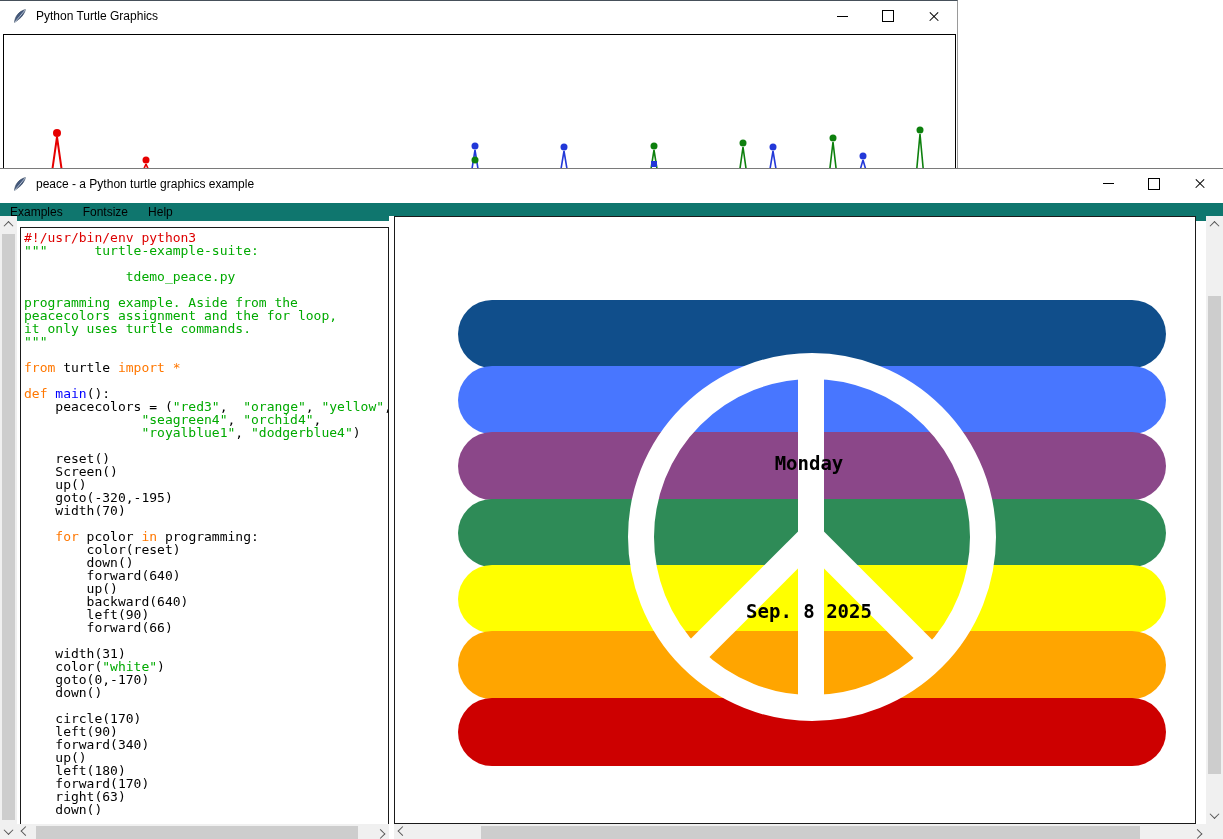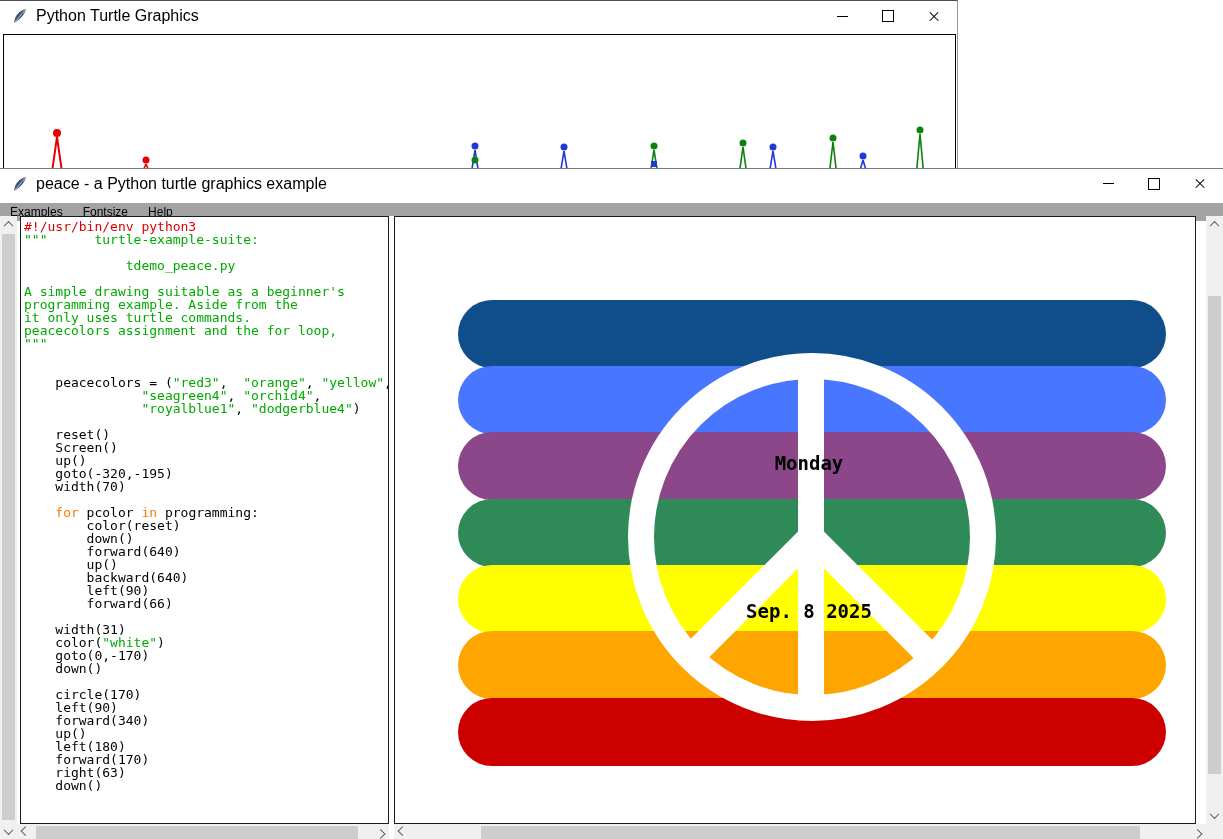--- a/index.html
+++ b/index.html
@@ -2,45 +2,45 @@
 <html style="--tok-comment: #dd0000; --tok-string: #00aa00; --tok-keyword: #ff7700; --tok-defname: #0000ff; --tok-normal: #000000;"><head>
 <meta charset="utf-8">
 <style>
   html,body{margin:0;padding:0;}
   body{width:1223px;height:839px;position:relative;overflow:hidden;background:#ffffff;
        font-family:"Liberation Sans",sans-serif;}
   .abs{position:absolute;}
 
   
   .titlebar{position:absolute;left:0;right:0;display:flex;align-items:center;background:#ffffff;}
-  .title-text{font-size:16px;color:#000;margin-left:8px;white-space:nowrap;}
+  .title-text{font-size:12px;color:#000;margin-left:8px;white-space:nowrap;}
   .win-controls{margin-left:auto;display:flex;height:100%;}
   .win-btn{width:46px;height:100%;display:flex;align-items:center;justify-content:center;}
   .ico-min{width:11px;height:1px;background:#000;display:block;}
   .ico-max{width:10px;height:10px;border:1px solid #000;display:block;}
   .ico-close{width:12px;height:12px;position:relative;display:block;}
   .ico-close::before,.ico-close::after{content:"";position:absolute;left:0;top:5.5px;width:12px;height:1.2px;background:#000;}
   .ico-close::before{transform:rotate(45deg);} .ico-close::after{transform:rotate(-45deg);}
   .feather{width:16px;height:16px;margin-left:12px;flex:0 0 auto;}
 
   
   #back-window{left:0;top:0;width:958px;height:839px;background:#fff;
                border-top:1px solid #46505a;border-right:1px solid #9a9a9a;box-sizing:border-box;}
   #back-titlebar{top:0;height:30px;}
   #back-canvas{left:3px;top:33px;width:951px;height:790px;border:1px solid #000;background:#fff;overflow:hidden;}
 
   
   #front-window{left:0;top:168px;width:1223px;height:671px;background:#ffffff;
                 border-top:1px solid #7a7a7a;box-sizing:border-box;}
   #front-titlebar{top:0;height:29px;}
-  #menubar{position:absolute;left:0;top:34px;right:0;height:18px;background:#a3a3a3;display:flex;align-items:center;}
+  #menubar{position:absolute;left:0;top:34px;right:0;height:18px;background:#0f766e;display:flex;align-items:center;}
   .menu-item{font-size:12px;color:#000;padding:0 10px;height:100%;display:flex;align-items:center;}
 
   
-  #code-text{left:20px;top:47px;width:369px;height:608px;border:1px solid #1a1a1a;background:#fff;
+  #code-text{left:20px;top:58px;width:369px;height:608px;border:1px solid #1a1a1a;background:#fff;
              box-sizing:border-box;overflow:hidden;padding:3px 0 0 3px;
              font-family:"DejaVu Sans Mono",monospace;font-size:13px;line-height:13px;}
   .code-line{height:13px;white-space:pre;}
   .tok-c{color:var(--tok-comment);} .tok-s{color:var(--tok-string);}
   .tok-k{color:var(--tok-keyword);} .tok-d{color:var(--tok-defname);} .tok-n{color:var(--tok-normal);}
 
   
   .sbar{position:absolute;background:#f0f0f0;}
   .sb-btn{position:absolute;display:flex;align-items:center;justify-content:center;background:#f0f0f0;}
   .thumb{position:absolute;background:#cdcdcd;}
@@ -164,27 +164,28 @@
         <span class="chev down"></span>
       </div>
   </div>
 
   <div id="code-text" class="abs">
       <div class="code-line"><span class="tok-c">#!/usr/bin/env python3</span></div>
       <div class="code-line"><span class="tok-s">"""      turtle-example-suite:</span></div>
       <div class="code-line">&nbsp;</div>
       <div class="code-line"><span class="tok-s">             tdemo_peace.py</span></div>
       <div class="code-line">&nbsp;</div>
-      <div class="code-line"><span class="tok-s">A simple drawing suitable as a beginner's</span></div>
       <div class="code-line"><span class="tok-s">programming example. Aside from the</span></div>
+      <div class="code-line"><span class="tok-s">peacecolors assignment and the for loop,</span></div>
       <div class="code-line"><span class="tok-s">it only uses turtle commands.</span></div>
-      <div class="code-line"><span class="tok-s">peacecolors assignment and the for loop,</span></div>
       <div class="code-line"><span class="tok-s">"""</span></div>
       <div class="code-line">&nbsp;</div>
-      <div class="code-line">&nbsp;</div>
+      <div class="code-line"><span class="tok-k">from</span><span class="tok-n"> turtle </span><span class="tok-k">import</span><span class="tok-n"> </span><span class="tok-k">*</span></div>
+      <div class="code-line">&nbsp;</div>
+      <div class="code-line"><span class="tok-k">def</span><span class="tok-n"> </span><span class="tok-d">main</span><span class="tok-n">():</span></div>
       <div class="code-line"><span class="tok-n">    peacecolors = (</span><span class="tok-s">"red3"</span><span class="tok-n">,  </span><span class="tok-s">"orange"</span><span class="tok-n">, </span><span class="tok-s">"yellow"</span><span class="tok-n">,</span></div>
       <div class="code-line"><span class="tok-n">               </span><span class="tok-s">"seagreen4"</span><span class="tok-n">, </span><span class="tok-s">"orchid4"</span><span class="tok-n">,</span></div>
       <div class="code-line"><span class="tok-n">               </span><span class="tok-s">"royalblue1"</span><span class="tok-n">, </span><span class="tok-s">"dodgerblue4"</span><span class="tok-n">)</span></div>
       <div class="code-line">&nbsp;</div>
       <div class="code-line"><span class="tok-n">    reset()</span></div>
       <div class="code-line"><span class="tok-n">    Screen()</span></div>
       <div class="code-line"><span class="tok-n">    up()</span></div>
       <div class="code-line"><span class="tok-n">    goto(-320,-195)</span></div>
       <div class="code-line"><span class="tok-n">    width(70)</span></div>
       <div class="code-line">&nbsp;</div>

